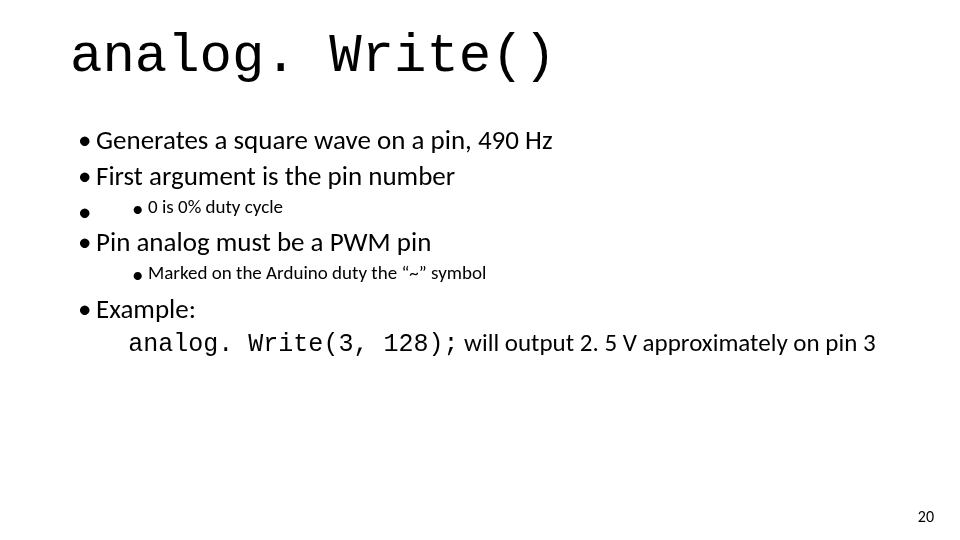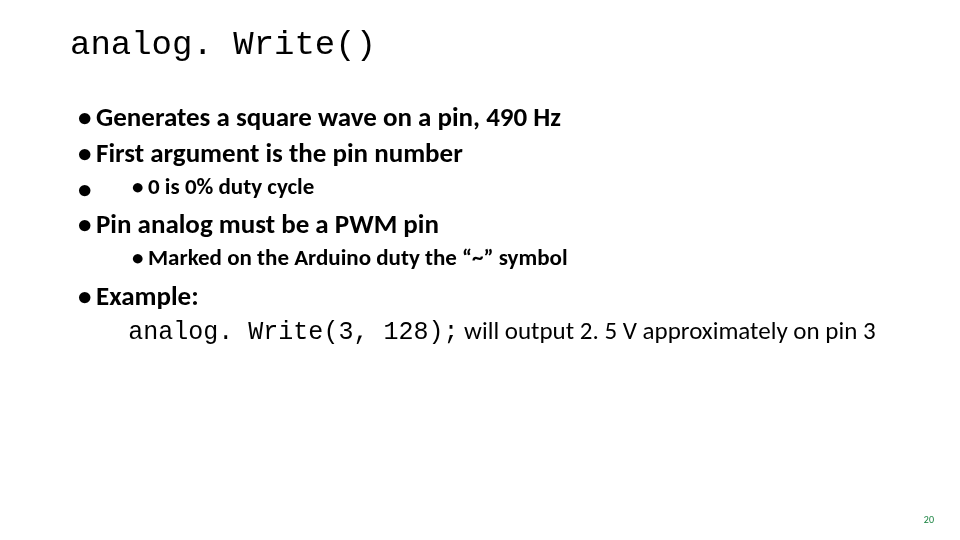--- a/index.html
+++ b/index.html
@@ -14,30 +14,29 @@
   }
   .slide {
     position: relative;
     width: 960px;
     height: 540px;
     box-sizing: border-box;
     padding: 26px 70px 0 70px;
   }
   .title {
     font-family: "Courier New", Courier, monospace;
-    font-size: 34px;
+    font-size: 54px;
     letter-spacing: 0px;
     margin: 0 0 36px 0;
     font-weight: normal;
   }
   ul.lvl1 {
     list-style: none;
     margin: 0;
     padding: 0 0 0 8px;
-    font-weight: bold;
   }
   ul.lvl1 > li {
     position: relative;
     padding-left: 18px;
     font-size: 27px;
     line-height: 1.25;
     margin-bottom: 2px;
   }
   ul.lvl1 > li::before {
     content: "•";
@@ -47,21 +46,21 @@
     font-size: 27px;
   }
   ul.lvl2 {
     list-style: none;
     margin: 2px 0 6px 0;
     padding: 0 0 0 36px;
   }
   ul.lvl2 > li {
     position: relative;
     padding-left: 16px;
-    font-size: 23px;
+    font-size: 19px;
     line-height: 1.3;
   }
   ul.lvl2 > li::before {
     content: "•";
     position: absolute;
     left: 0;
     top: 0;
     font-size: 23px;
   }
   .mono {
@@ -71,22 +70,22 @@
   .example-line {
     font-size: 25px;
     padding-left: 44px;
     margin-top: 2px;
     text-align: center;
   }
   .page-num {
     position: absolute;
     right: 26px;
     bottom: 14px;
-    font-size: 10px;
-    color: #15803d;
+    font-size: 16px;
+    color: #000000;
   }
 </style>
 </head>
 <body>
 
 <div class="slide">
 
   <h1 class="title">analog. Write()</h1>
 
   <ul class="lvl1">

